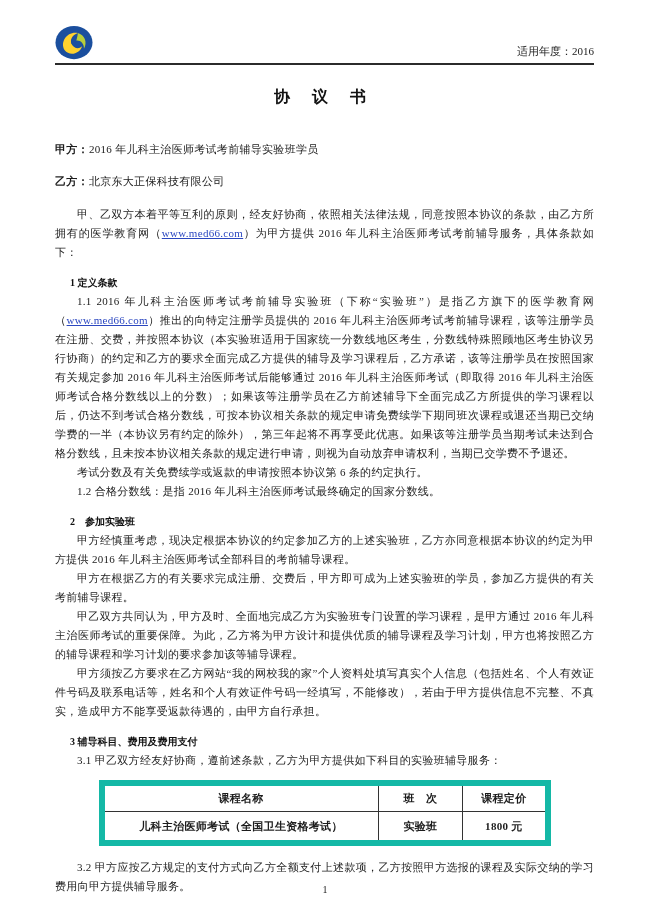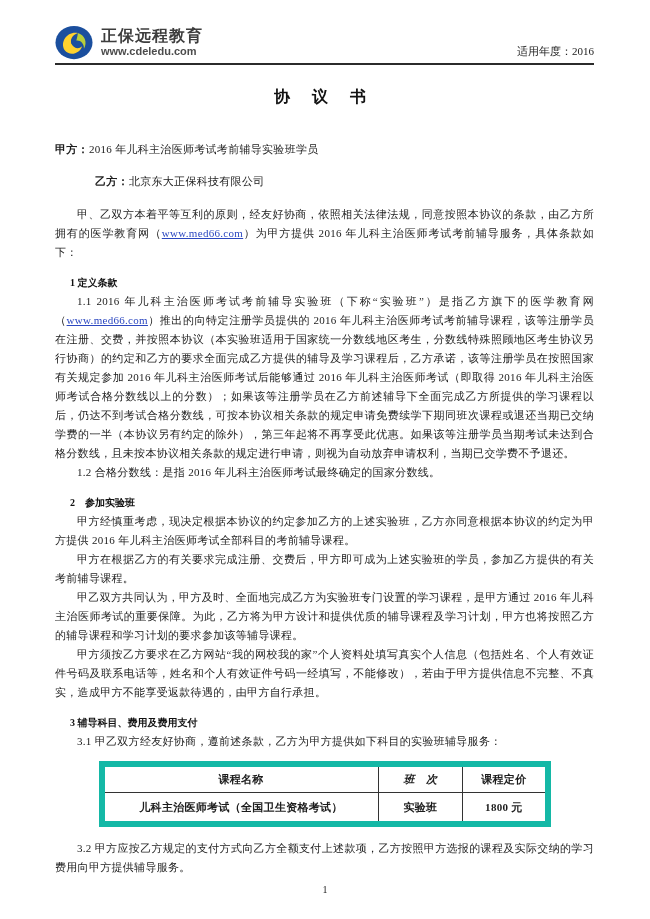--- a/index.html
+++ b/index.html
@@ -38,21 +38,21 @@
     text-align:center;
     font-size:16px; font-weight:bold;
     letter-spacing:9px;
     color:#111;
   }
   
   .body-text { font-size:11px; line-height:19px; letter-spacing:0.3px;
                text-align:justify; margin:0; }
   .indent { text-indent:2em; }
   .party-row { margin-top:32px; font-size:11px; line-height:19px; letter-spacing:0.3px; }
-  .party-row + .party-row { margin-top:13px;margin-left:40px; }
+  .party-row + .party-row { margin-top:13px; }
   .party-label { font-weight:bold; }
   .intro-p { margin-top:14px; }
   .sec-heading {
     margin:11px 0 0 0;
     font-size:10px; font-weight:bold; line-height:19px;
     text-indent:1.5em; color:#111;
   }
   .med-link { color:#2b47c0; text-decoration:underline; cursor:pointer; }
   
   .course-table {
@@ -60,21 +60,21 @@
     border-collapse:collapse;
     border:6px solid #14b8a6;
     font-size:11px; letter-spacing:0.3px;
   }
   .course-table th, .course-table td {
     border:1px solid #333; text-align:center; padding:0 4px;
   }
   .course-table th { height:25px; font-weight:bold; }
   .course-table td { height:28px; font-weight:bold; }
   .col-course { width:62%; }
-  .col-class  { width:19%;font-style:italic; }
+  .col-class  { width:19%; }
   .col-price  { width:19%; }
   .after-table { margin-top:12px; }
   
   .footer-page {
     position:absolute; left:0; right:0; bottom:24px;
     text-align:center; font-size:10px; color:#222;
   }
 </style>
 </head>
 <body>
@@ -85,41 +85,38 @@
     <div class="brand">
       <svg class="brand-logo" viewBox="0 0 40 36" xmlns="http://www.w3.org/2000/svg" aria-hidden="true">
         <ellipse cx="20" cy="18" rx="19.5" ry="17.5" fill="#1b4f9e"></ellipse>
         <path d="M10,26 C5,17 13,6 24,8 C18,10.5 15.5,15 17.5,19.5 C19.5,24 25,25.5 28.5,22
                  C26,30 15.5,33 10,26 Z" fill="#ffd22e"></path>
         <path d="M24,8 C31,10 34.5,17.5 30.5,24.5 C30.5,19 27,15.5 22.5,16
                  C23.5,12 24,9.5 24,8 Z" fill="#b9cf3a"></path>
         <path d="M17.5,19.5 C16,16 18,12.5 22.5,12 C20.5,14.5 20.5,17 22,19.5
                  C20.5,20.5 18.5,20.5 17.5,19.5 Z" fill="#1b4f9e"></path>
       </svg>
-      <div class="brand-text">
-        <span class="brand-name">正保远程教育</span>
-        <span class="brand-url">www.cdeledu.com</span>
-      </div>
     </div>
     <div class="year-label">适用年度：2016</div>
   </div>
 
   <div class="doc-title">协 议 书</div>
 
   <div class="party-row">
     <span class="party-label">甲方：</span><span>2016 年儿科主治医师考试考前辅导实验班学员</span>
   </div>
   <div class="party-row">
     <span class="party-label">乙方：</span><span>北京东大正保科技有限公司</span>
   </div>
 
   <p class="body-text indent intro-p"><span>甲、乙双方本着平等互利的原则，经友好协商，依照相关法律法规，同意按照本协议的条款，由乙方所拥有的医学教育网（</span><span class="med-link">www.med66.com</span><span>）为甲方提供 2016 年儿科主治医师考试考前辅导服务，具体条款如下：</span></p>
 
   <p class="sec-heading">1 定义条款</p>
   <p class="body-text indent"><span>1.1 2016 年儿科主治医师考试考前辅导实验班（下称“实验班”）是指乙方旗下的医学教育网（</span><span class="med-link">www.med66.com</span><span>）推出的向特定注册学员提供的 2016 年儿科主治医师考试考前辅导课程，该等注册学员在注册、交费，并按照本协议（本实验班适用于国家统一分数线地区考生，分数线特殊照顾地区考生协议另行协商）的约定和乙方的要求全面完成乙方提供的辅导及学习课程后，乙方承诺，该等注册学员在按照国家有关规定参加 2016 年儿科主治医师考试后能够通过 2016 年儿科主治医师考试（即取得 2016 年儿科主治医师考试合格分数线以上的分数）；如果该等注册学员在乙方前述辅导下全面完成乙方所提供的学习课程以后，仍达不到考试合格分数线，可按本协议相关条款的规定申请免费续学下期同班次课程或退还当期已交纳学费的一半（本协议另有约定的除外），第三年起将不再享受此优惠。如果该等注册学员当期考试未达到合格分数线，且未按本协议相关条款的规定进行申请，则视为自动放弃申请权利，当期已交学费不予退还。</span></p>
+  <p class="body-text indent">考试分数及有关免费续学或返款的申请按照本协议第 6 条的约定执行。</p>
   <p class="body-text indent">1.2 合格分数线：是指 2016 年儿科主治医师考试最终确定的国家分数线。</p>
 
   <p class="sec-heading">2　参加实验班</p>
   <p class="body-text indent">甲方经慎重考虑，现决定根据本协议的约定参加乙方的上述实验班，乙方亦同意根据本协议的约定为甲方提供 2016 年儿科主治医师考试全部科目的考前辅导课程。</p>
   <p class="body-text indent">甲方在根据乙方的有关要求完成注册、交费后，甲方即可成为上述实验班的学员，参加乙方提供的有关考前辅导课程。</p>
   <p class="body-text indent">甲乙双方共同认为，甲方及时、全面地完成乙方为实验班专门设置的学习课程，是甲方通过 2016 年儿科主治医师考试的重要保障。为此，乙方将为甲方设计和提供优质的辅导课程及学习计划，甲方也将按照乙方的辅导课程和学习计划的要求参加该等辅导课程。</p>
   <p class="body-text indent">甲方须按乙方要求在乙方网站“我的网校我的家”个人资料处填写真实个人信息（包括姓名、个人有效证件号码及联系电话等，姓名和个人有效证件号码一经填写，不能修改），若由于甲方提供信息不完整、不真实，造成甲方不能享受返款待遇的，由甲方自行承担。</p>
 
   <p class="sec-heading">3 辅导科目、费用及费用支付</p>
   <p class="body-text indent">3.1 甲乙双方经友好协商，遵前述条款，乙方为甲方提供如下科目的实验班辅导服务：</p>

